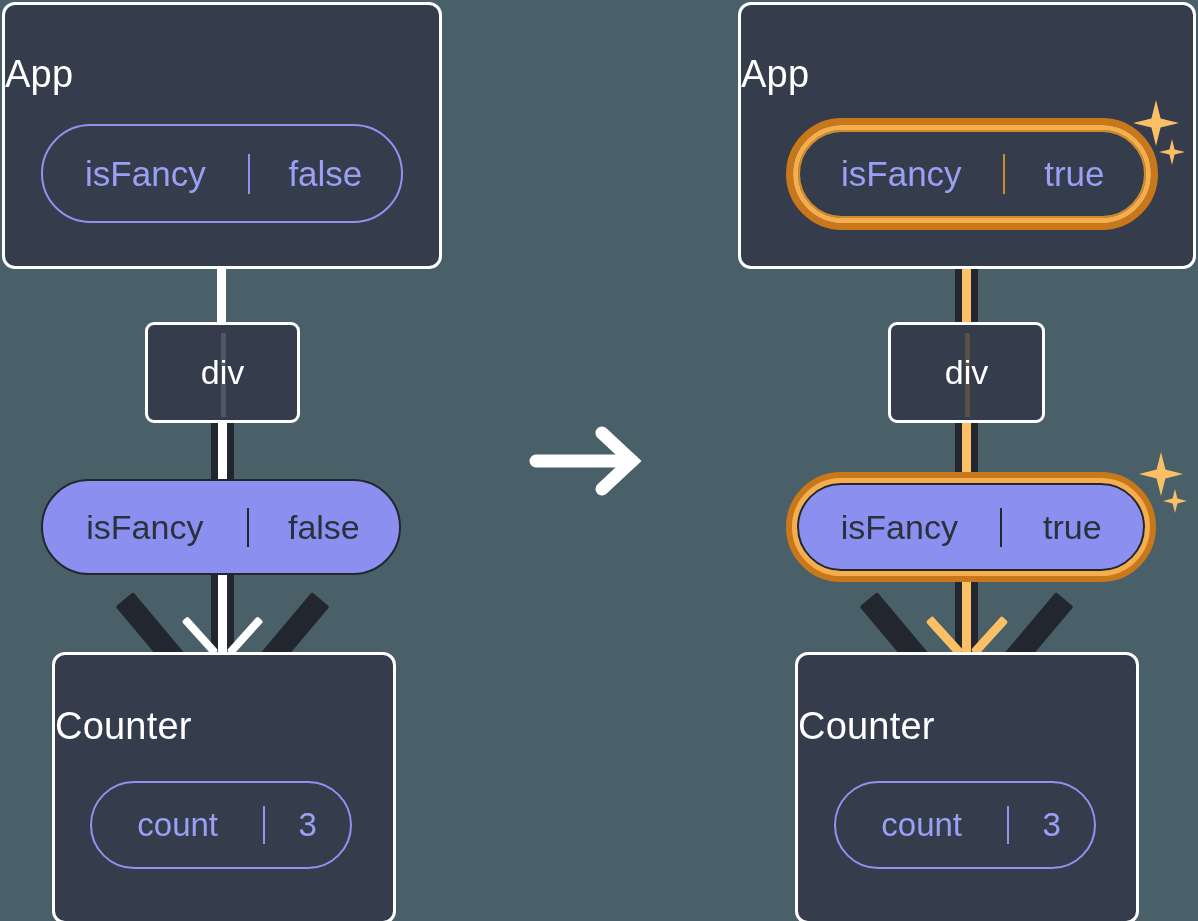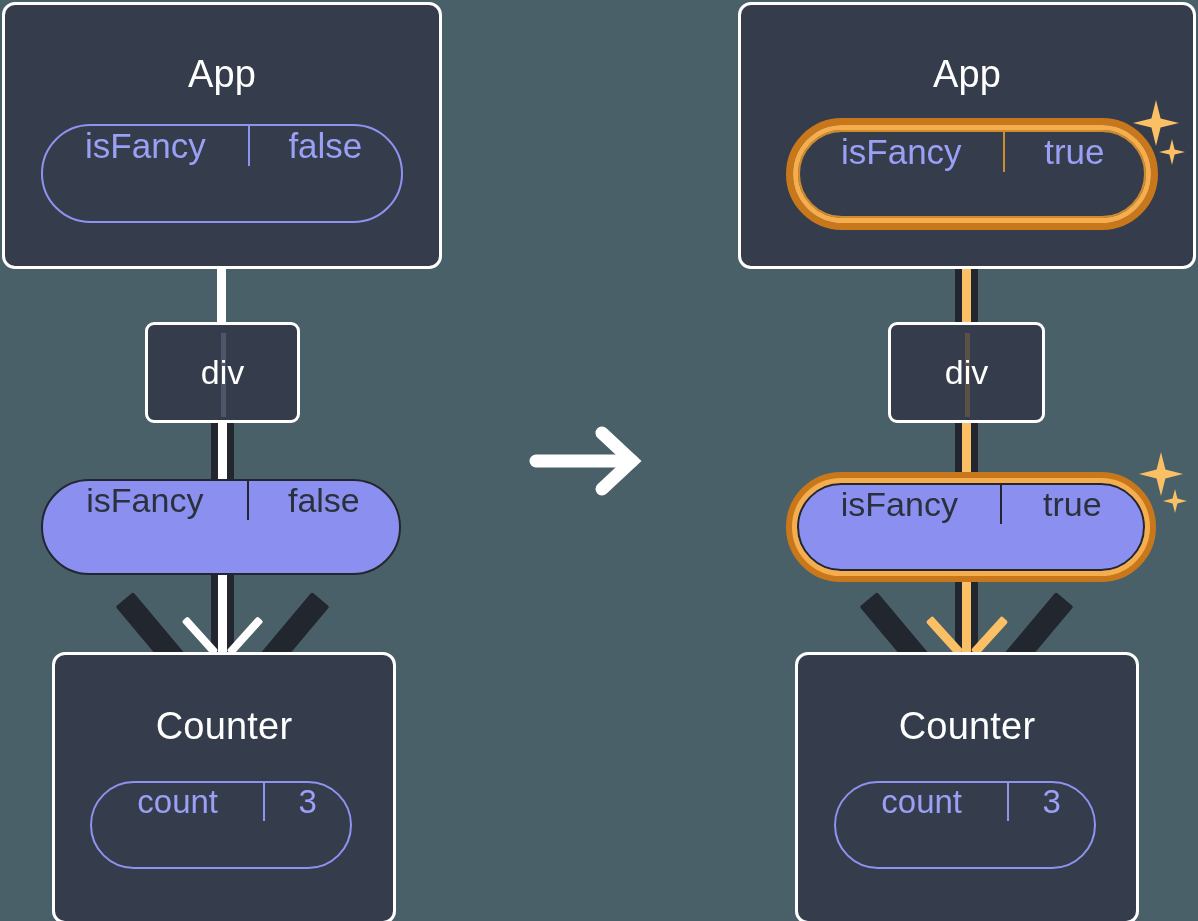--- a/index.html
+++ b/index.html
@@ -32,21 +32,20 @@
     background: #353c4b;
     border: 3px solid #ffffff;
     border-radius: 13px;
     box-sizing: border-box;
     z-index: 6;
   }
   .cbox-title {
     position: absolute;
     left: 0;
     width: 100%;
-    text-align: center;
     color: #ffffff;
     font-size: 38px;
     font-weight: 400;
     letter-spacing: 0.2px;
     white-space: nowrap;
   }
   .divbox {
     position: absolute;
     background: #353c4b;
     border: 3px solid #ffffff;
@@ -70,21 +69,21 @@
     z-index: 1;
     background: #4e5669;
   }
   .ghostline.warm { background: #5a5045; }
 
   
   .pill {
     position: absolute;
     box-sizing: border-box;
     display: flex;
-    align-items: flex-start;
+    align-items: center;
     z-index: 8;
   }
   .pill .seg {
     display: flex;
     align-items: center;
     justify-content: center;
     box-sizing: border-box;
     white-space: nowrap;
   }
   

